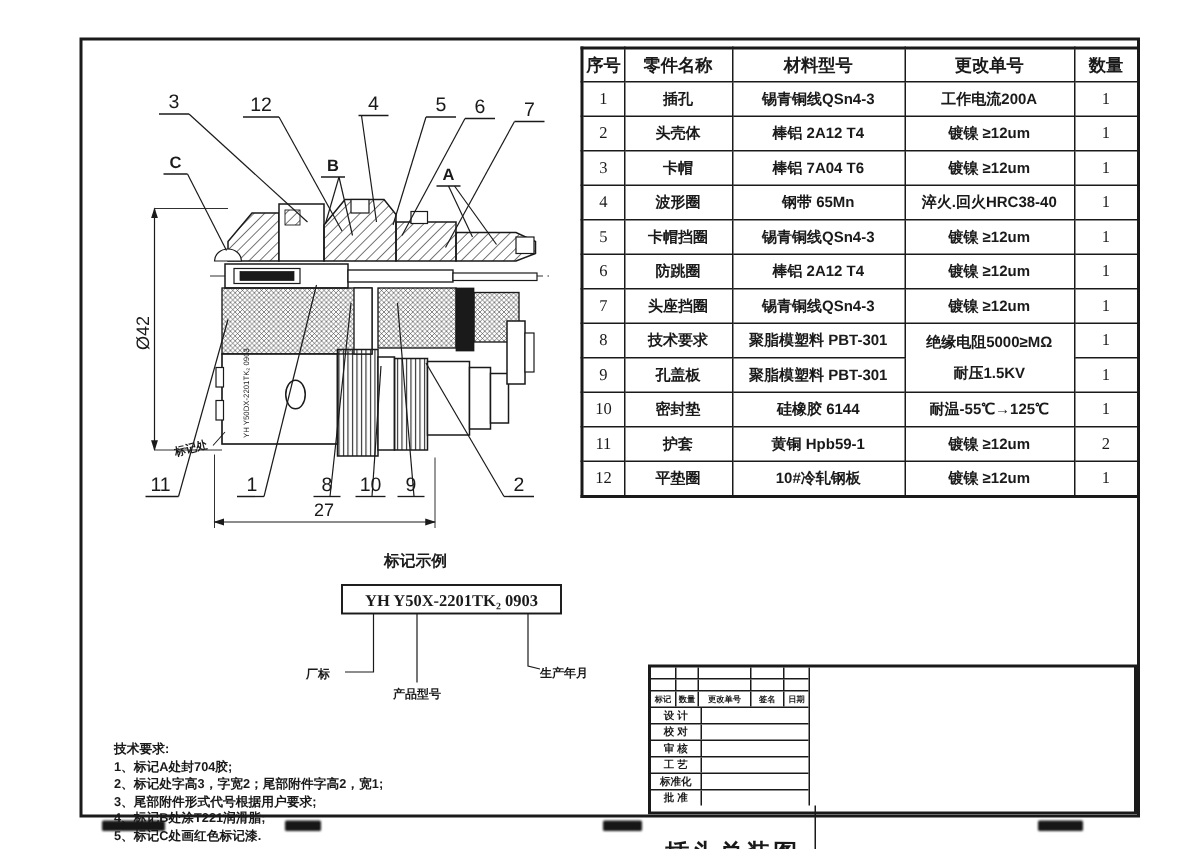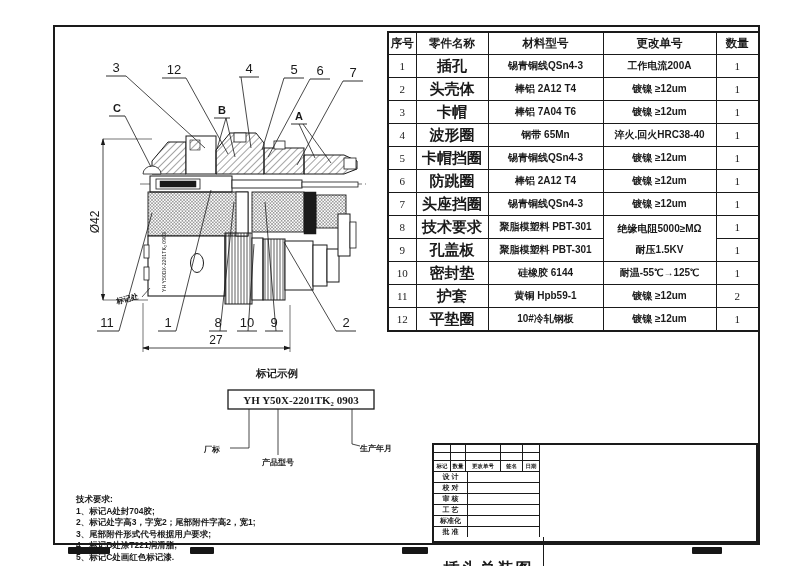--- a/index.html
+++ b/index.html
@@ -16,21 +16,21 @@
   table.parts {
     position:absolute; left:387px; top:31px; width:371px;
     border-collapse:collapse; table-layout:fixed;
     border:2px solid #1a1a1a;
   }
   .parts th, .parts td {
     border:1px solid #1a1a1a; text-align:center; vertical-align:middle;
     padding:0; overflow:hidden; white-space:nowrap;
   }
   .parts th { height:21px; font-size:11.5px; font-weight:bold;font-family:Liberation Serif, serif; }
-  .parts td { height:22px; font-size:15px; font-weight:bold; }
+  .parts td { height:22px; font-size:10px; font-weight:bold; }
   .parts td.serif { font-family:"Liberation Serif", serif; font-weight:normal; font-size:11px; }
   .parts td.mat { font-size:10px; }
   .parts td.req { font-size:10px; }
   .merged-req div { line-height:21px; }
   
   .tech {
     position:absolute; left:76px; top:450px; width:290px;
     font-size:8.5px; font-weight:bold; line-height:11.5px;margin-top:44px;
   }
   

